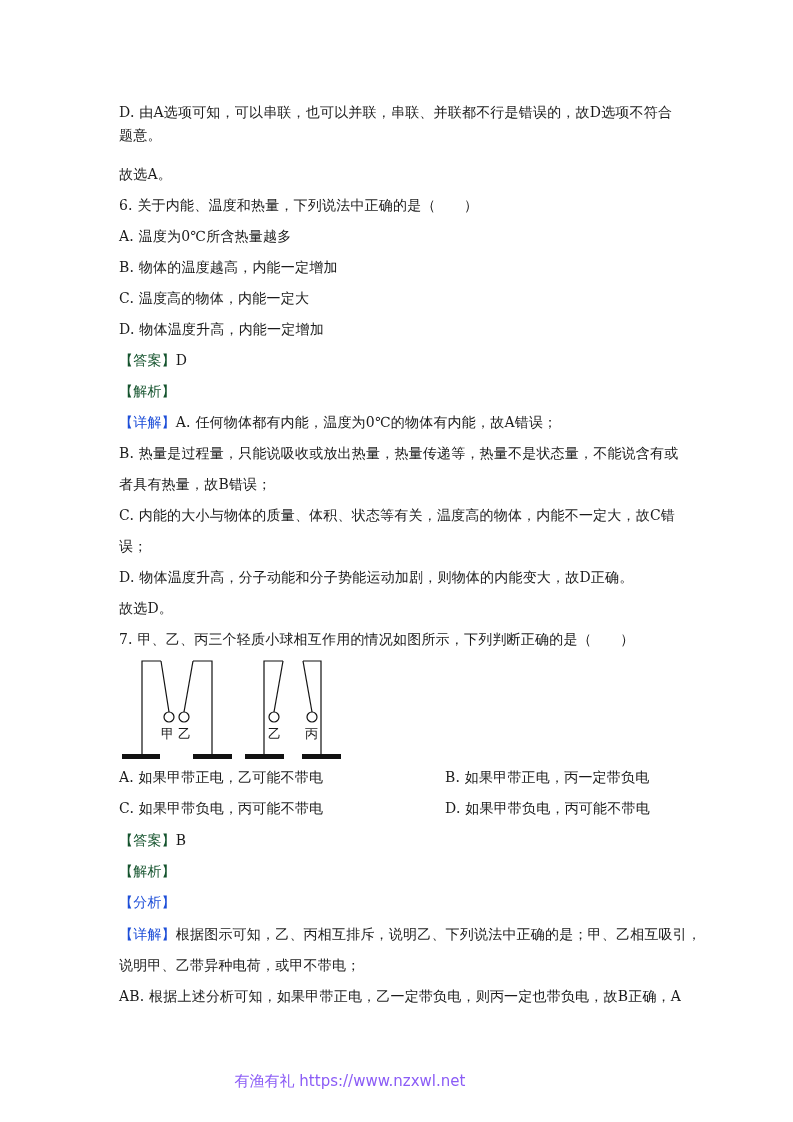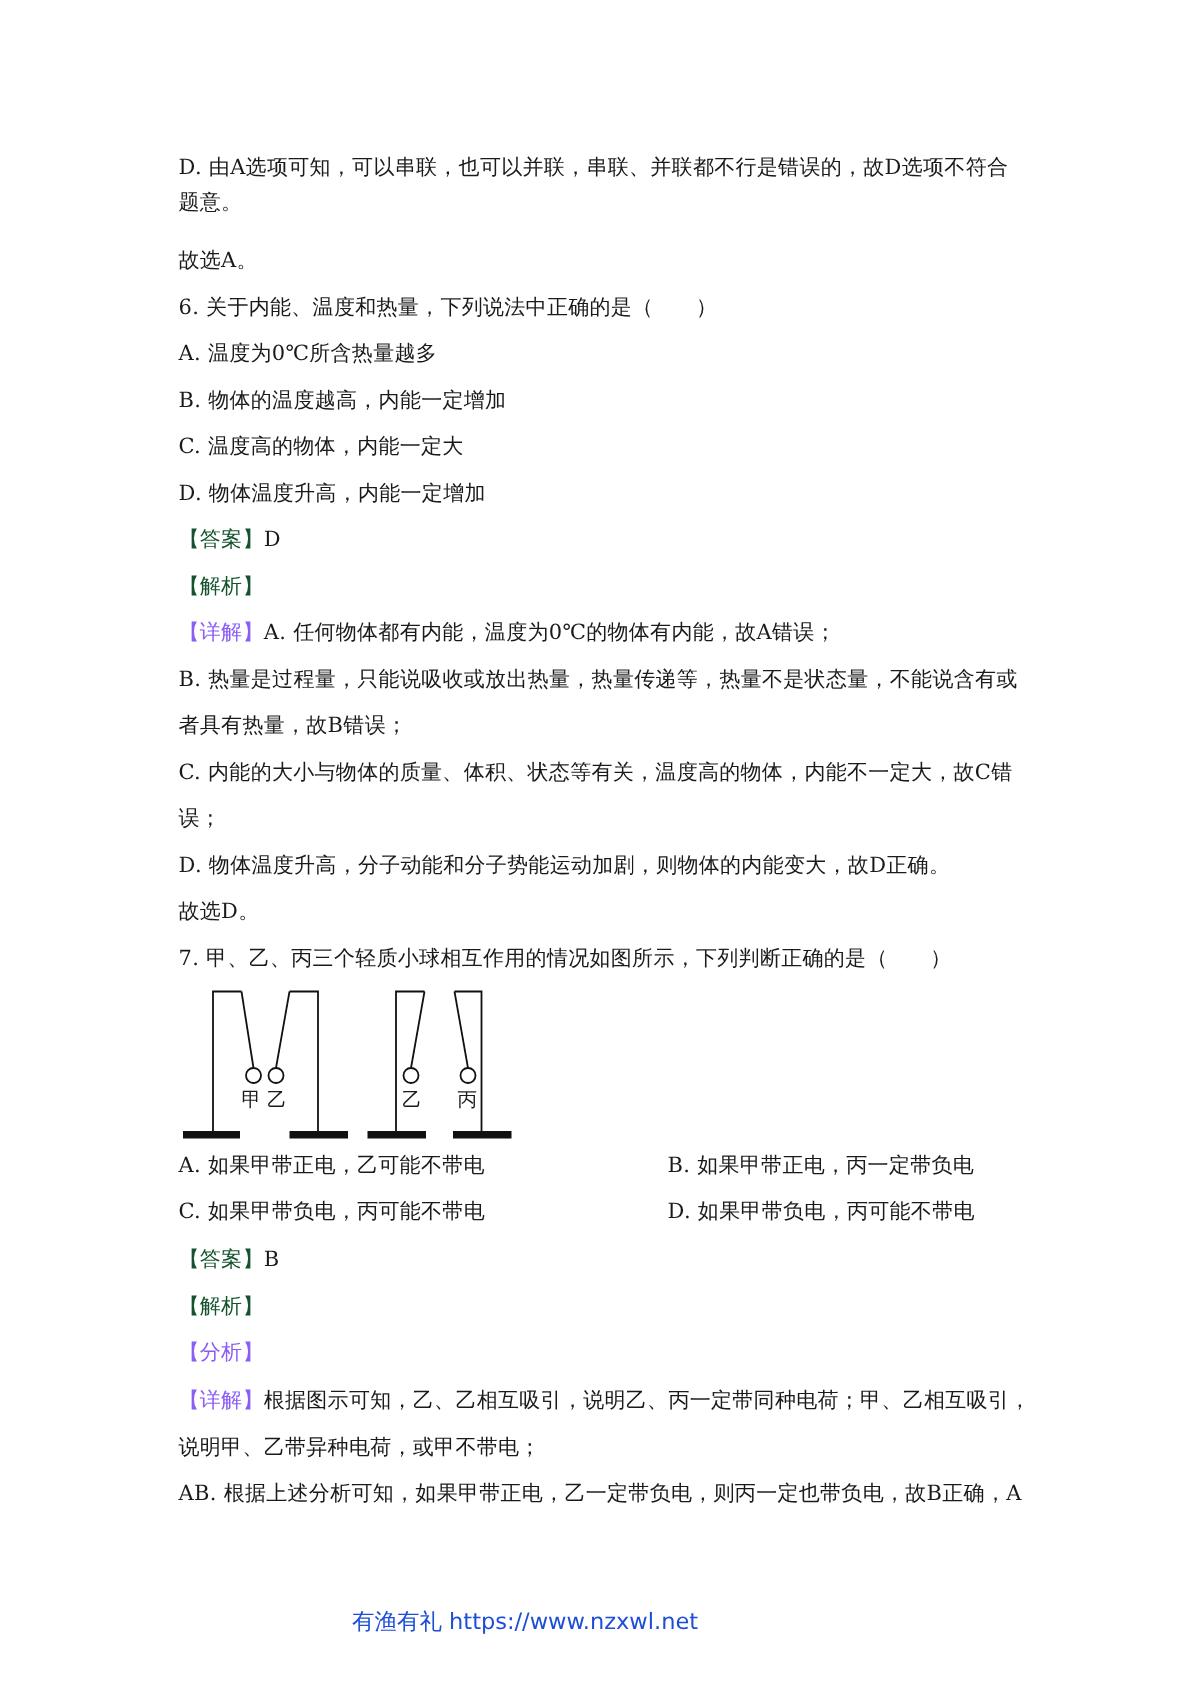--- a/index.html
+++ b/index.html
@@ -17,40 +17,40 @@
     }
     .line {
       position: absolute;
       left: 119px;
       font-size: 14px;
       line-height: 16px;
       white-space: nowrap;
       letter-spacing: 0.2px;
     }
     .tag-blue { color: #14532d; }
-    .tag-black { color: #8b5cf6; }
+    .tag-black { color: #1d4ed8; }
     .col2 { left: 445px; }
     .diagram {
       position: absolute;
       left: 0;
       top: 0;
       width: 793px;
       height: 1122px;
       pointer-events: none;
     }
     .diagram svg { position: absolute; left: 0; top: 0; }
     .footer {
       position: absolute;
       top: 1072px;
       left: 0;
       width: 700px;
       text-align: center;
       font-family: "DejaVu Sans", "Liberation Sans", sans-serif;
       font-size: 15px;
-      color: #1d4ed8;
+      color: #8b5cf6;
     }
   </style>
 </head>
 <body>
 
 <div class="line" style="top:104px">D. 由A选项可知，可以串联，也可以并联，串联、并联都不行是错误的，故D选项不符合</div>
 <div class="line" style="top:127px">题意。</div>
 <div class="line" style="top:166px">故选A。</div>
 
 <div class="line" style="top:197px">6. 关于内能、温度和热量，下列说法中正确的是（　　）</div>
@@ -116,18 +116,18 @@
 <div class="line" style="top:832px">
   <span class="tag-blue">【答案】</span><span>B</span>
 </div>
 <div class="line" style="top:863px">
   <span class="tag-blue">【解析】</span>
 </div>
 <div class="line" style="top:894px">
   <span class="tag-black">【分析】</span>
 </div>
 <div class="line" style="top:926px">
-  <span class="tag-black">【详解】</span><span>根据图示可知，乙、乙相互吸引，说明乙、丙一定带同种电荷；甲、乙相互吸引，</span>
+  <span class="tag-black">【详解】</span><span>根据图示可知，乙、丙相互排斥，说明乙、下列说法中正确的是；甲、乙相互吸引，</span>
 </div>
 <div class="line" style="top:957px">说明甲、乙带异种电荷，或甲不带电；</div>
 <div class="line" style="top:988px">AB. 根据上述分析可知，如果甲带正电，乙一定带负电，则丙一定也带负电，故B正确，A</div>
 
 <div class="footer">有渔有礼 https://www.nzxwl.net</div>
 
 </body></html>

